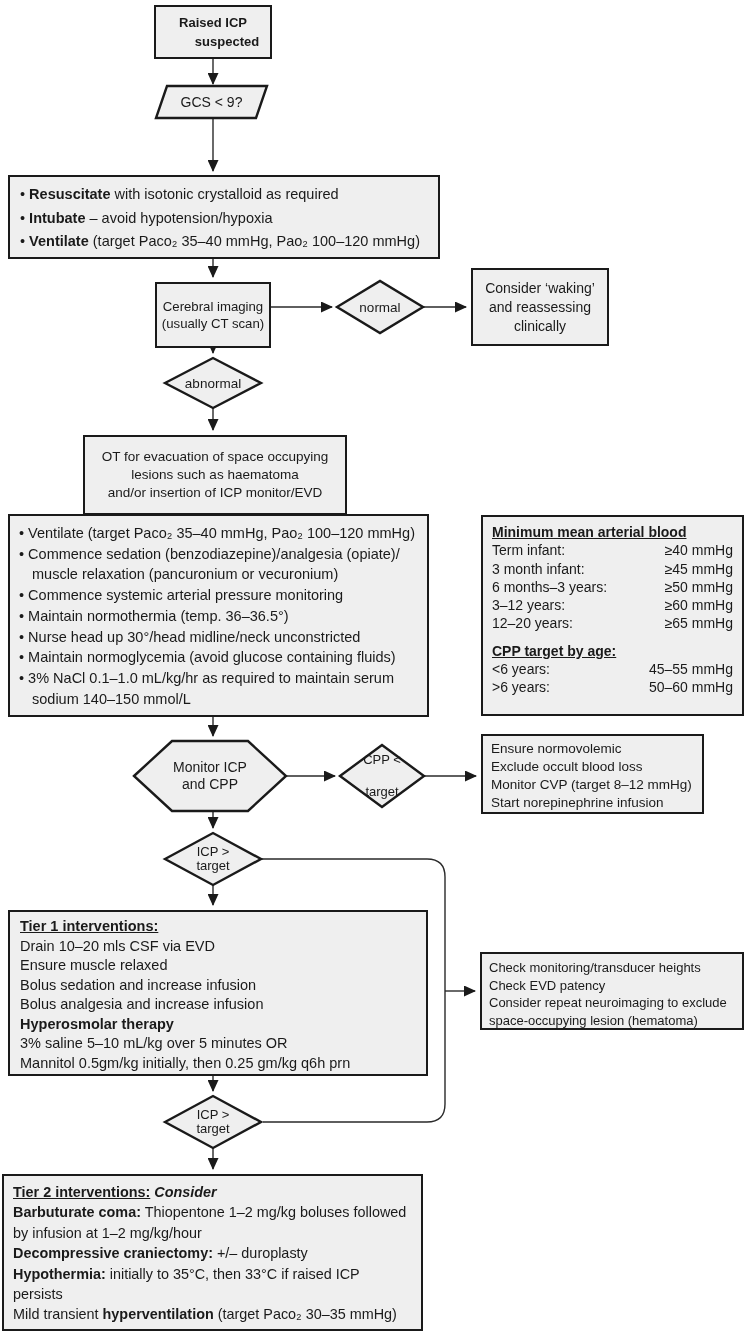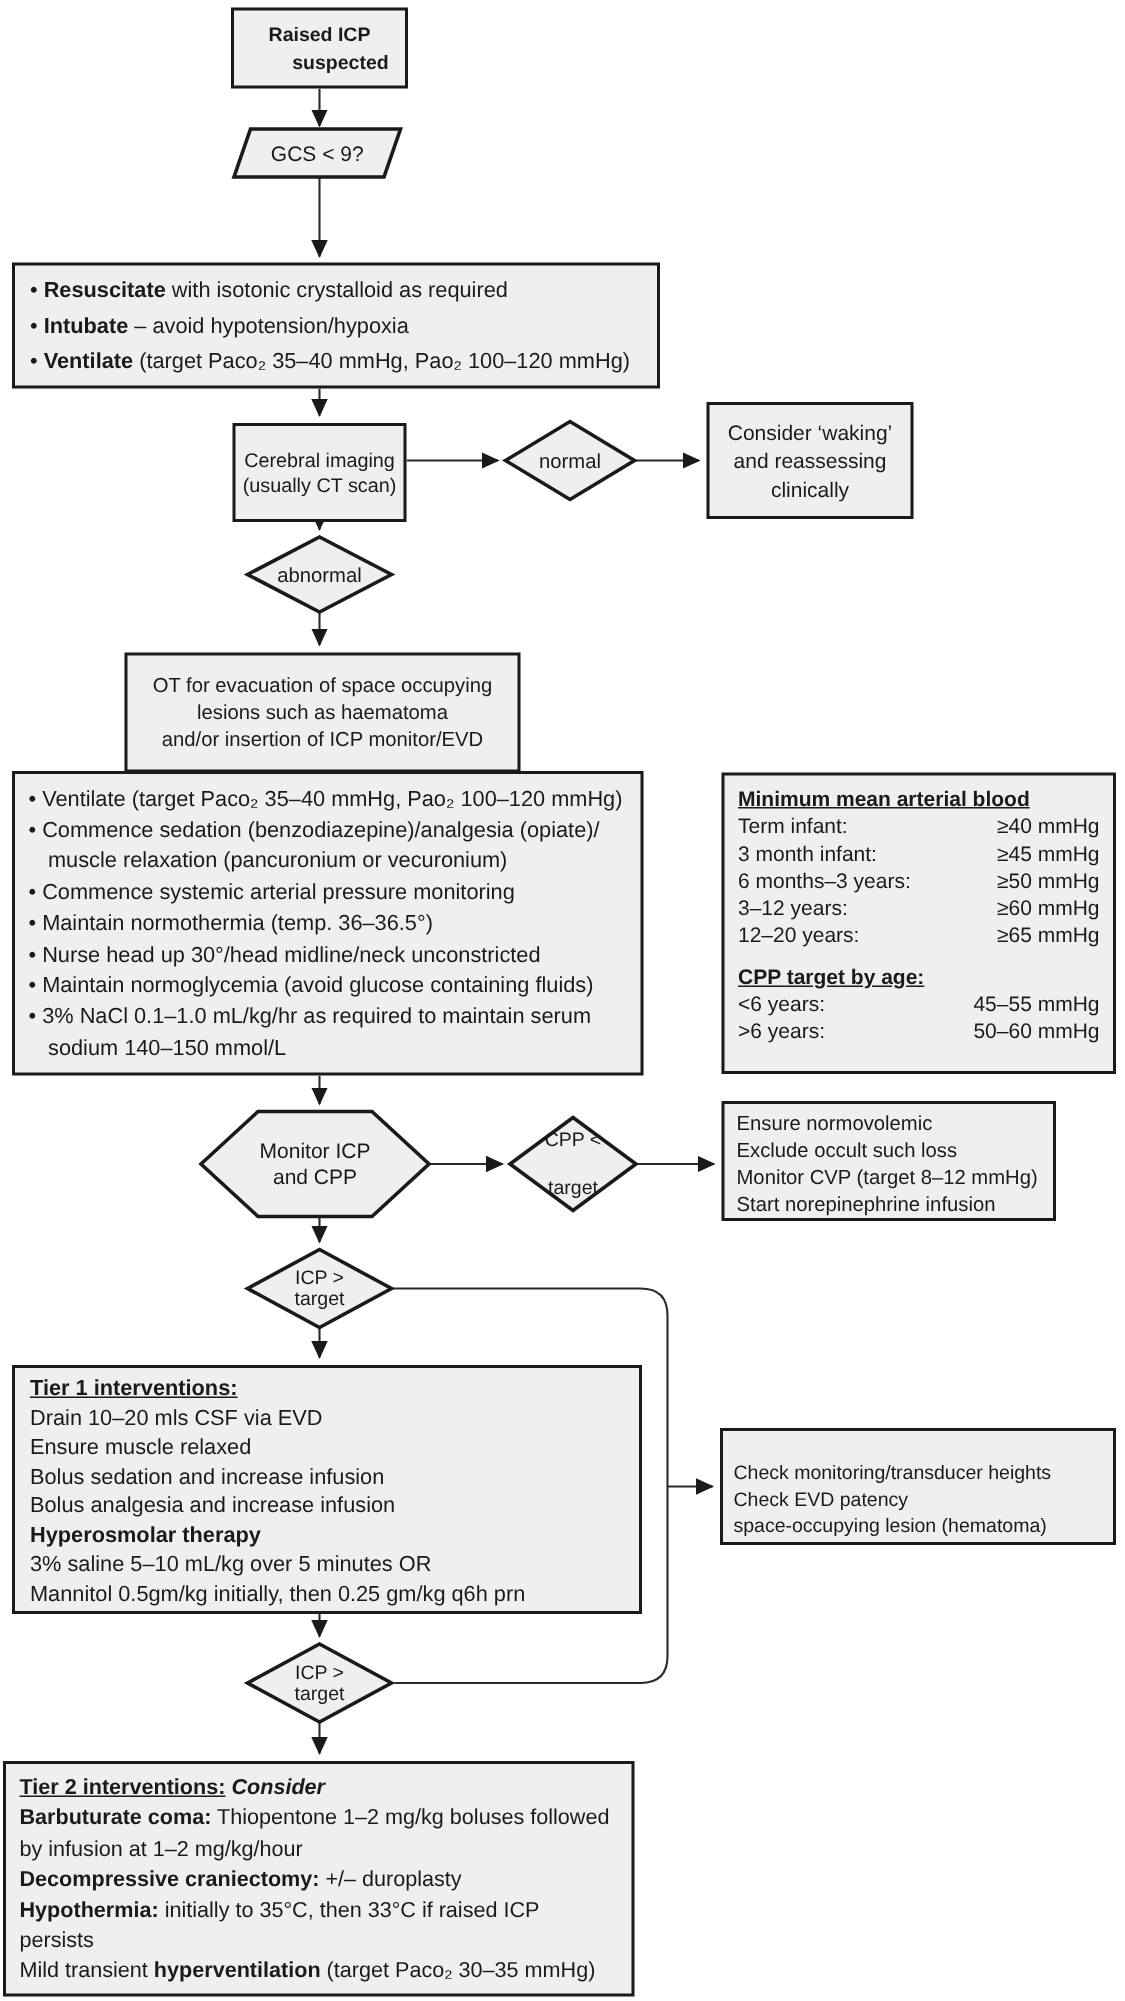--- a/index.html
+++ b/index.html
@@ -174,44 +174,45 @@
       <div class="ln"><span>and CPP</span></div>
     </div>
 
   <div class="shape-label t-dia" style="left:340px;top:745px;width:84px;height:62px;gap:18px;">
       <div class="ln"><span>CPP &lt;</span></div>
       <div class="ln"><span>target</span></div>
     </div>
 
   <div class="box t-cvp" style="left:481px;top:734px;width:223px;height:80px;padding:4px 8px;">
       <div class="ln"><span>Ensure normovolemic</span></div>
-      <div class="ln"><span>Exclude occult such loss</span></div>
+      <div class="ln"><span>Exclude occult blood loss</span></div>
       <div class="ln"><span>Monitor CVP (target 8–12 mmHg)</span></div>
       <div class="ln"><span>Start norepinephrine infusion</span></div>
     </div>
 
   <div class="shape-label t-dia" style="left:165px;top:833px;width:96px;height:52px;">
       <div class="ln"><span>ICP &gt;</span></div>
       <div class="ln"><span>target</span></div>
     </div>
 
   <div class="box t-tier1" style="left:8px;top:910px;width:420px;height:166px;padding:5px 10px;">
       <div class="ln"><span style="font-weight: bold; text-decoration: underline;">Tier 1 interventions:</span></div>
       <div class="ln"><span>Drain 10–20 mls CSF via EVD</span></div>
       <div class="ln"><span>Ensure muscle relaxed</span></div>
       <div class="ln"><span>Bolus sedation and increase infusion</span></div>
       <div class="ln"><span>Bolus analgesia and increase infusion</span></div>
       <div class="ln"><span style="font-weight: bold;">Hyperosmolar therapy</span></div>
       <div class="ln"><span>3% saline 5–10 mL/kg over 5 minutes OR</span></div>
       <div class="ln"><span>Mannitol 0.5gm/kg initially, then 0.25 gm/kg q6h prn</span></div>
     </div>
 
-  <div class="box t-check" style="left:480px;top:952px;width:264px;height:78px;padding:19px 7px;">
+  <div class="box t-check" style="left:480px;top:952px;width:264px;height:78px;padding:5px 7px;">
       <div class="ln"><span>Check monitoring/transducer heights</span></div>
       <div class="ln"><span>Check EVD patency</span></div>
+      <div class="ln"><span>Consider repeat neuroimaging to exclude</span></div>
       <div class="ln"><span>space-occupying lesion (hematoma)</span></div>
     </div>
 
   <div class="shape-label t-dia" style="left:165px;top:1096px;width:96px;height:52px;">
       <div class="ln"><span>ICP &gt;</span></div>
       <div class="ln"><span>target</span></div>
     </div>
 
   <div class="box t-tier2" style="left:2px;top:1174px;width:421px;height:157px;padding:6px 9px;">
       <div class="ln"><span style="font-weight: bold; text-decoration: underline;">Tier 2 interventions:</span><span> </span><span style="font-weight: bold; font-style: italic;">Consider</span></div>

